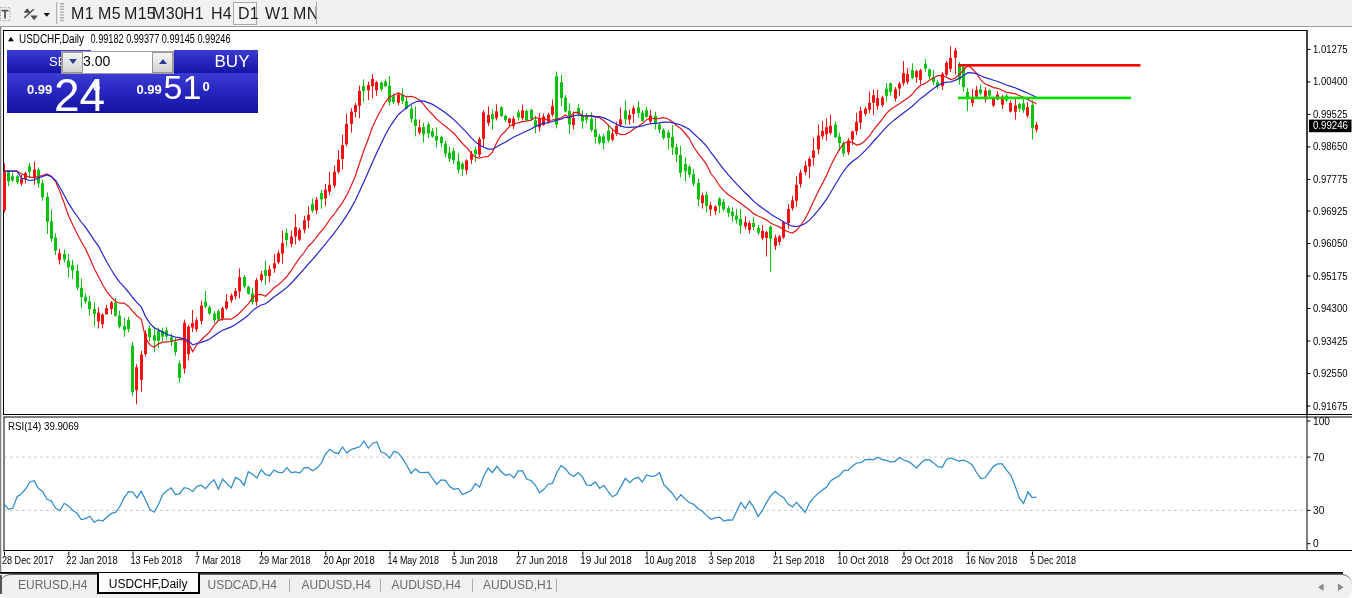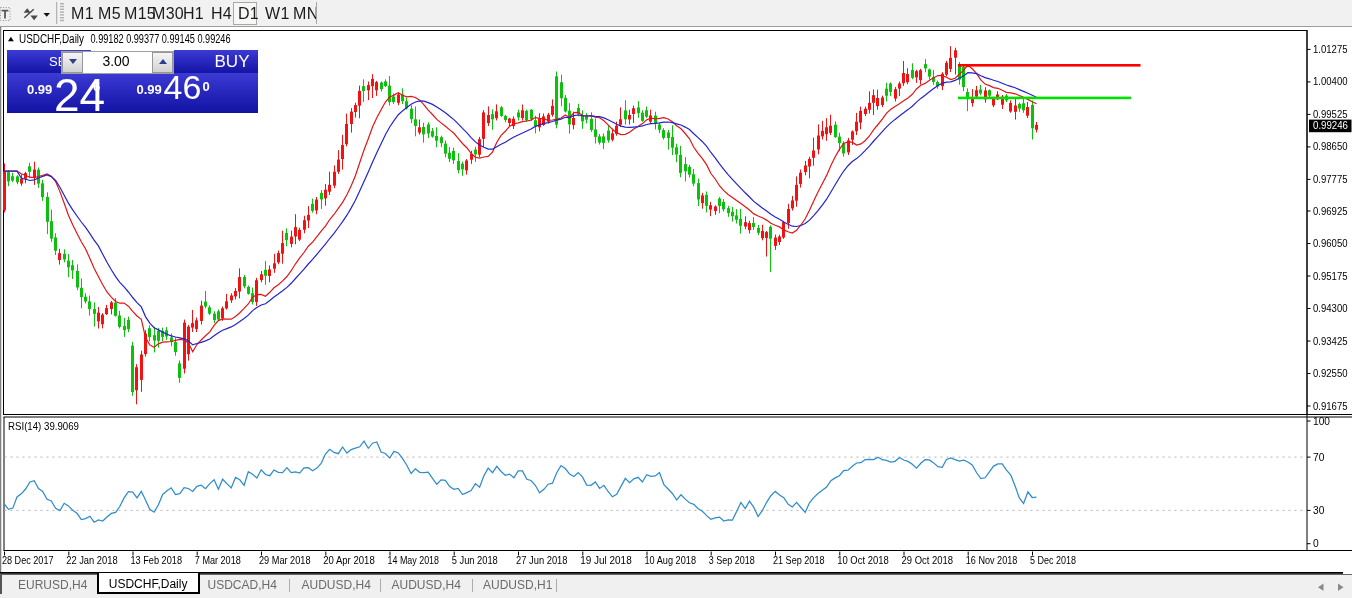--- a/index.html
+++ b/index.html
@@ -10,22 +10,22 @@
 #panel{left:7px;top:49.5px;width:219px;height:64px;}
 .blue{background:linear-gradient(180deg,#3c3cd4 0%,#2a2ac2 40%,#1212a2 100%);padding-left:32px;}
 #sellbtn{position:absolute;left:0;top:0;width:52px;height:24px;color:#fff;font-size:13px;text-align:center;line-height:24px;}
 #buybtn{position:absolute;left:167px;top:0;width:52px;height:24px;color:#fff;font-size:17px;text-align:center;line-height:24px;}
 #sellbox{position:absolute;left:0;top:23.5px;width:109.5px;height:40px;}
 #buybox{position:absolute;left:111.5px;top:23.5px;width:107.5px;height:40px;}
 .pr{position:absolute;color:#fff;white-space:nowrap;}
 #spingrp{position:absolute;left:54px;top:1px;width:111px;height:21px;border:1px solid #a0a0a0;background:#fff;}
 .spin{position:absolute;top:0;width:19px;height:19px;background:linear-gradient(180deg,#f5f5f5,#d2d2d2);border:1px solid #979797;}
 .spin svg{display:block;margin:6px auto 0;}
-#lots{position:absolute;left:21px;top:0;right:21px;height:19px;font-size:14px;color:#000;text-align:center;line-height:19px;padding-right:3px;}
-#tabbar{left:0;top:573.8px;width:1352px;height:24.2px;background:#f0f0f0;border-top:1px solid #666;}
+#lots{position:absolute;left:21px;top:0;right:21px;height:19px;font-size:14px;color:#000;text-align:left;line-height:19px;padding-right:3px;}
+#tabbar{left:0;top:573.8px;width:1352px;height:24.2px;background:#f0f0f0;border-top:1px solid #666;border-radius:10px;}
 .tab{position:absolute;top:3px;font-size:12px;color:#6b6b6b;white-space:nowrap;}
 #activetab{position:absolute;left:96.6px;top:-1.8px;width:99px;height:18.5px;background:#fff;border-left:2px solid #000;border-right:2px solid #000;border-bottom:2px solid #000;}
 .tsep{position:absolute;top:4px;width:1px;height:13px;background:#adadad;}
 </style></head>
 <body>
 <div class="abs" id="toolbar">
  <svg class="abs" style="left:0;top:0" width="70" height="26">
   <rect x="0.5" y="7.5" width="9.5" height="13" fill="none" stroke="#909090" stroke-width="1" stroke-dasharray="1,1.6"></rect>
   <path d="M 1.6 9.8 L 8.4 9.8 L 8.4 11.4 L 5.9 11.4 L 5.9 18.6 L 4.1 18.6 L 4.1 11.4 L 1.6 11.4 Z" fill="#5a5a5a"></path>
   <path d="M 23.6 12.8 L 30.8 12.8 L 27.2 8.2 Z" fill="#4a4a4a"></path>
@@ -635,21 +635,21 @@
 <div class="abs" id="panel">
  <div class="blue" id="sellbtn" style="border-bottom:1px solid #5a5ae8">SELL</div>
  <div class="blue" id="buybtn" style="border-bottom:1px solid #5a5ae8">BUY</div>
  <div class="blue" id="sellbox">
    <span class="pr" style="left:20px;top:8.5px;font-size:13px;font-weight:bold">0.99</span>
    <span class="pr" style="left:47px;top:-5px;font-size:46px">24</span>
    <span class="pr" style="left:86px;top:6px;font-size:13px;font-weight:bold">6</span>
  </div>
  <div class="blue" id="buybox">
    <span class="pr" style="left:18px;top:8.5px;font-size:13px;font-weight:bold">0.99</span>
-   <span class="pr" style="left:45px;top:-5px;font-size:34px">46</span>
+   <span class="pr" style="left:45px;top:-5px;font-size:34px">51</span>
    <span class="pr" style="left:84px;top:6px;font-size:13px;font-weight:bold">0</span>
  </div>
  <div id="spingrp">
    <div class="spin" style="left:0">
         <svg width="8" height="6">
           <path d="M 0 0 L 8 0 L 4 5 Z" fill="#2b3d8f"></path>
         </svg>
       </div>
    <div id="lots">3.00</div>
    <div class="spin" style="right:0">

